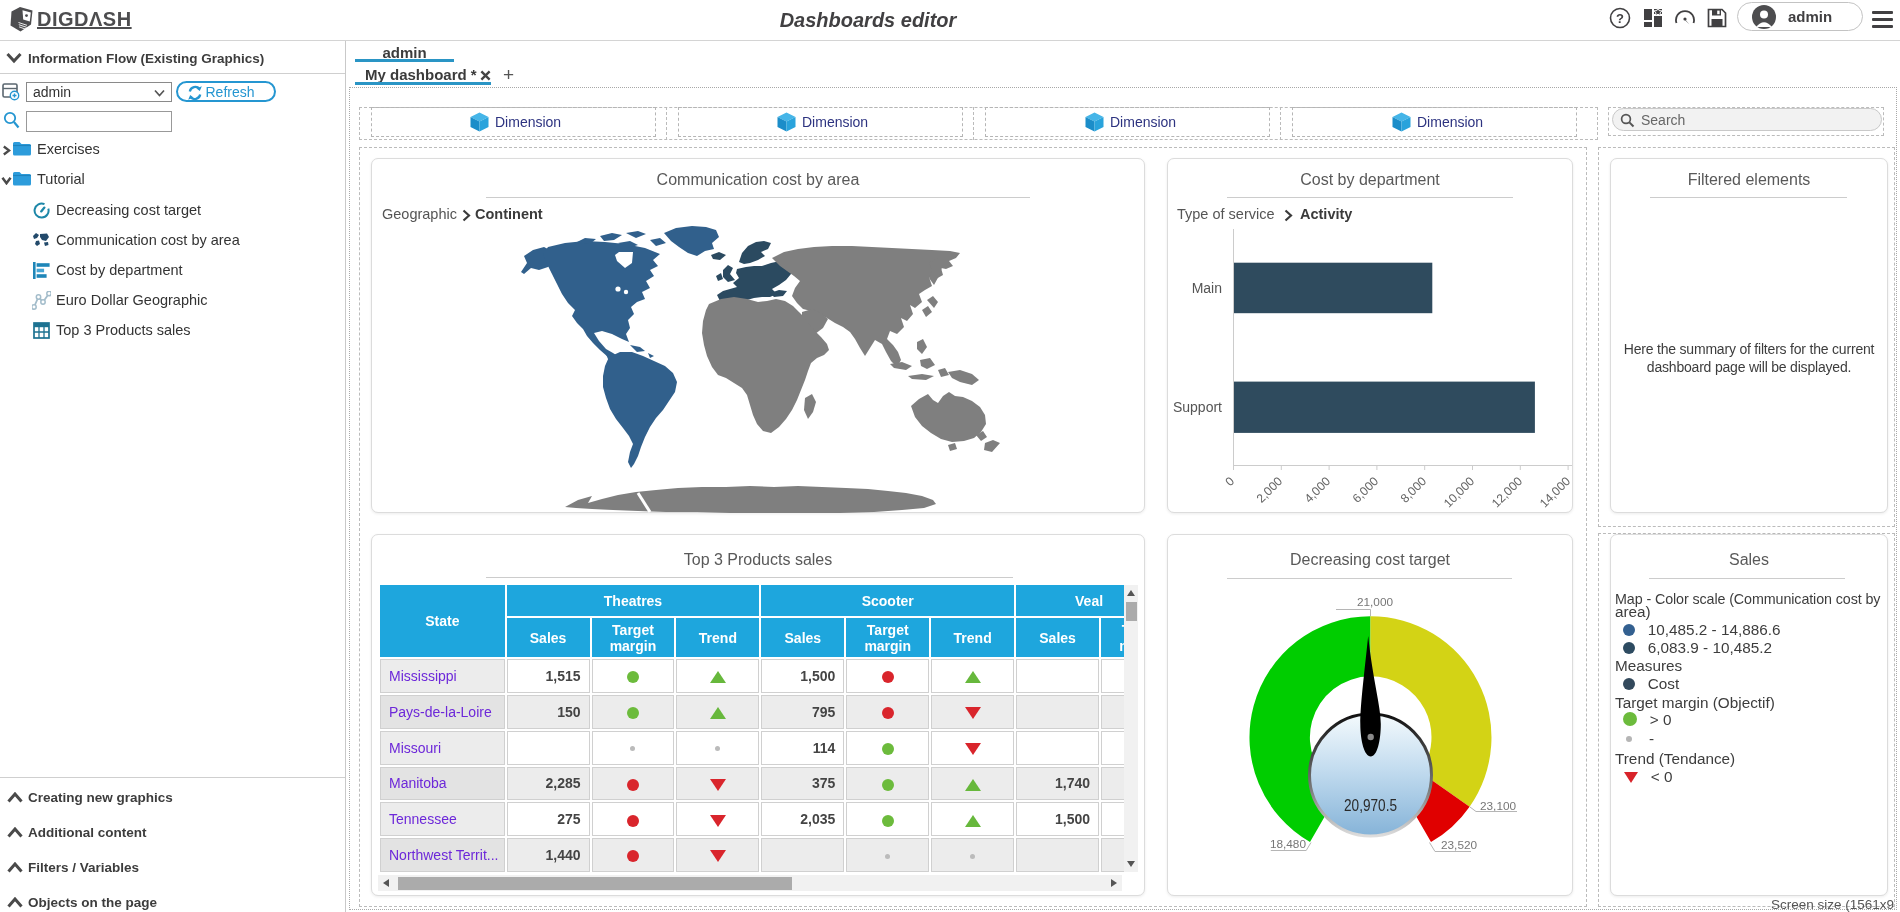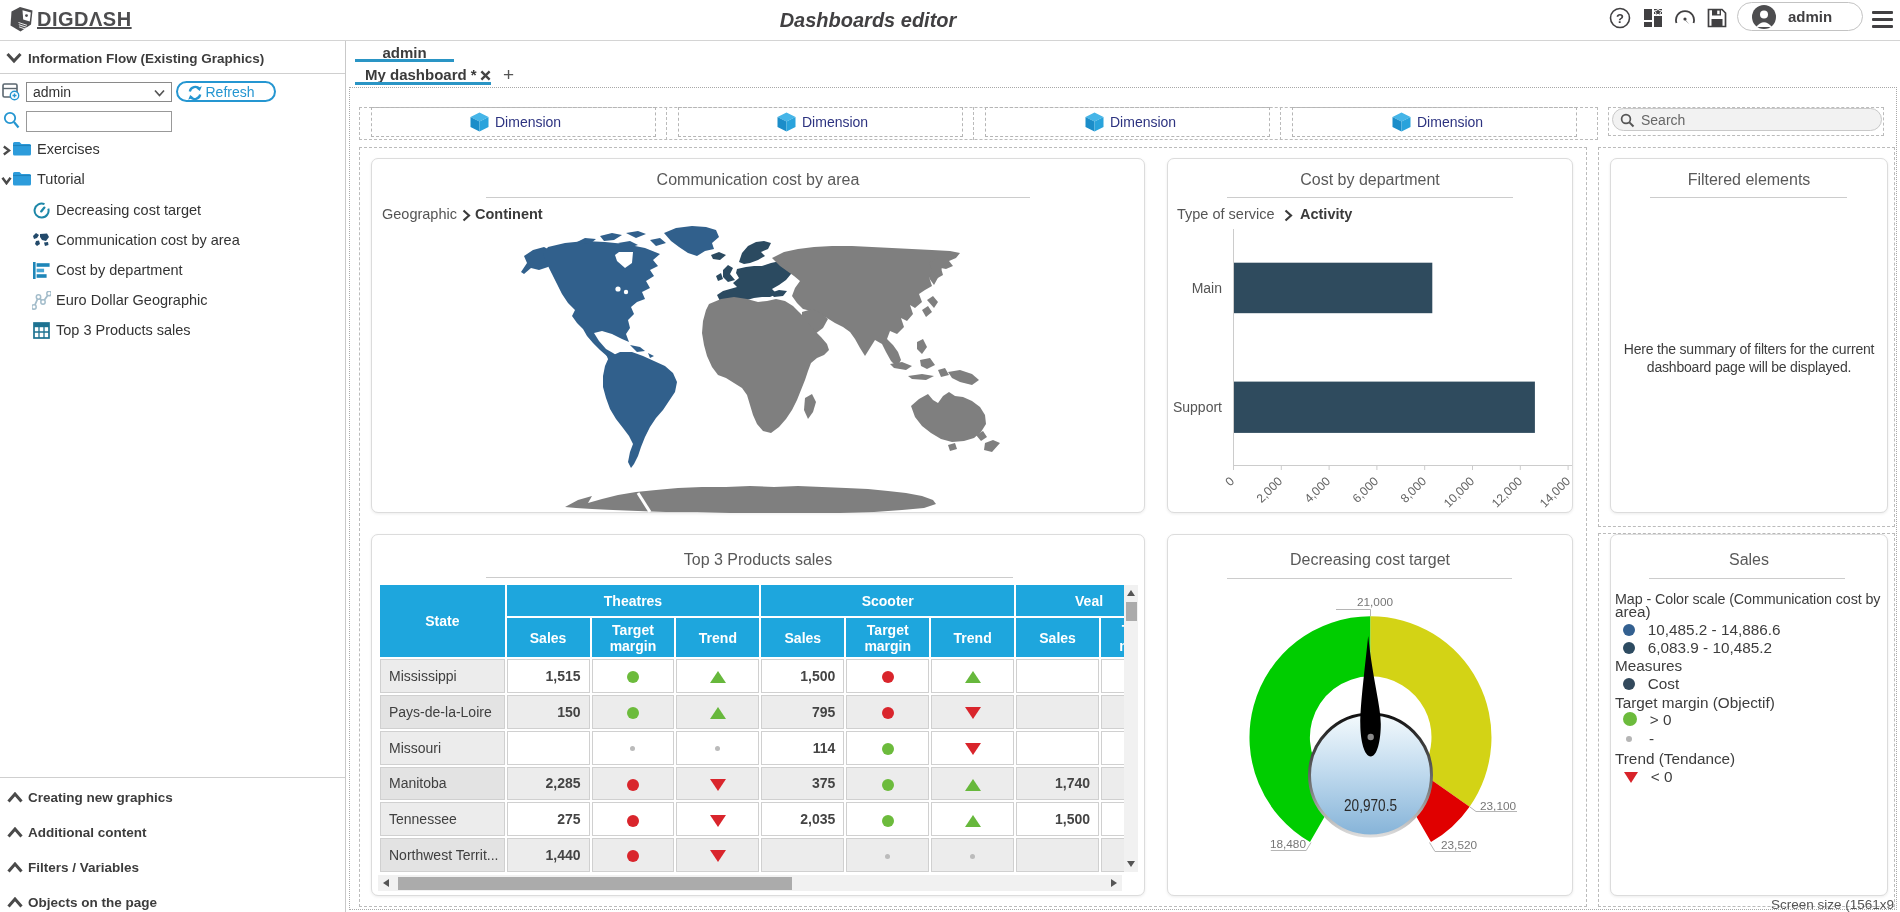--- a/index.html
+++ b/index.html
@@ -53,21 +53,21 @@
 #tbl td { white-space:nowrap; overflow:hidden; }
 #tbl th { background:#1ea6dd; color:#fff; font-size:14px; font-weight:bold; text-align:center; padding:0; }
 #tbl td { background:#fff; border:1px solid #d0d0d0; font-size:14px; color:#444; padding:0 8px; }
 .dotg { display:inline-block; width:12px; height:12px; border-radius:50%; background:#6cbb3c; vertical-align:middle; }
 .dotr { display:inline-block; width:12px; height:12px; border-radius:50%; background:#d9252c; vertical-align:middle; }
 .dots { display:inline-block; width:5px; height:5px; border-radius:50%; background:#bbb; vertical-align:middle; }
 .trup { display:inline-block; width:0; height:0; border-left:8px solid transparent; border-right:8px solid transparent;
   border-bottom:12px solid #67b83c; vertical-align:middle; }
 .trdn { display:inline-block; width:0; height:0; border-left:8px solid transparent; border-right:8px solid transparent;
   border-top:12px solid #d9252c; vertical-align:middle; }
-#tbl td.st { background:#ececec; color:#404040; }
+#tbl td.st { background:#ececec; color:#6d28d9; }
 #tbl tr.even td { background:#ececec; }
 #tbl tr.even td.st { background:#e3e3e3; }
 #tbl td.num { text-align:right;font-weight:bold; }
 #tbl td.ctr { text-align:center; }
 
 
 .lgrow { position:absolute; left:1615px; font-size:15.3px; color:#3d3d3d; white-space:nowrap; }
 .lgdot { display:inline-block; width:12px; height:12px; border-radius:50%; vertical-align:-1px; }
 </style>
 </head>

